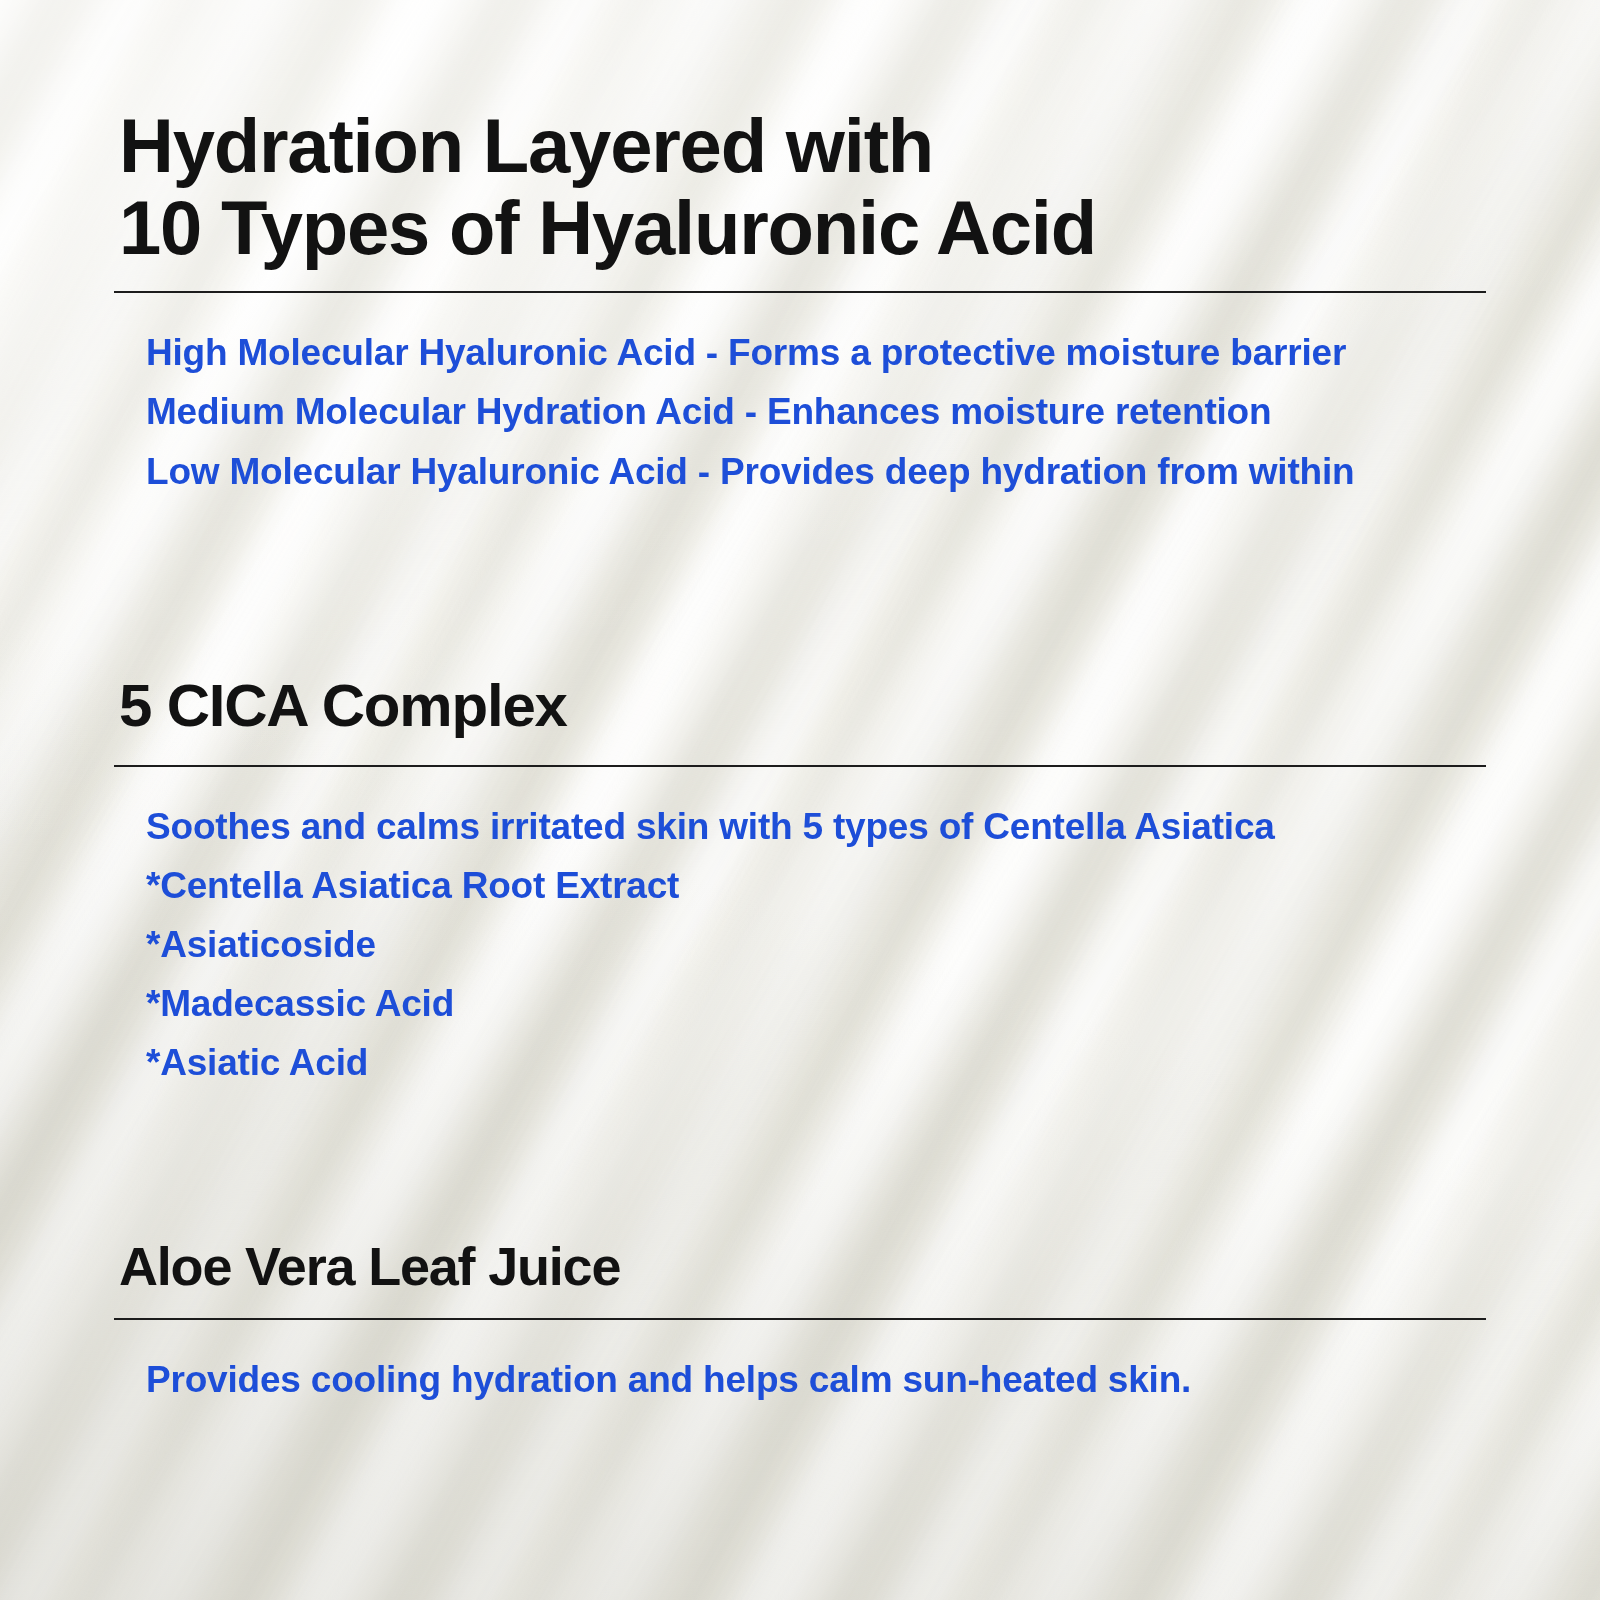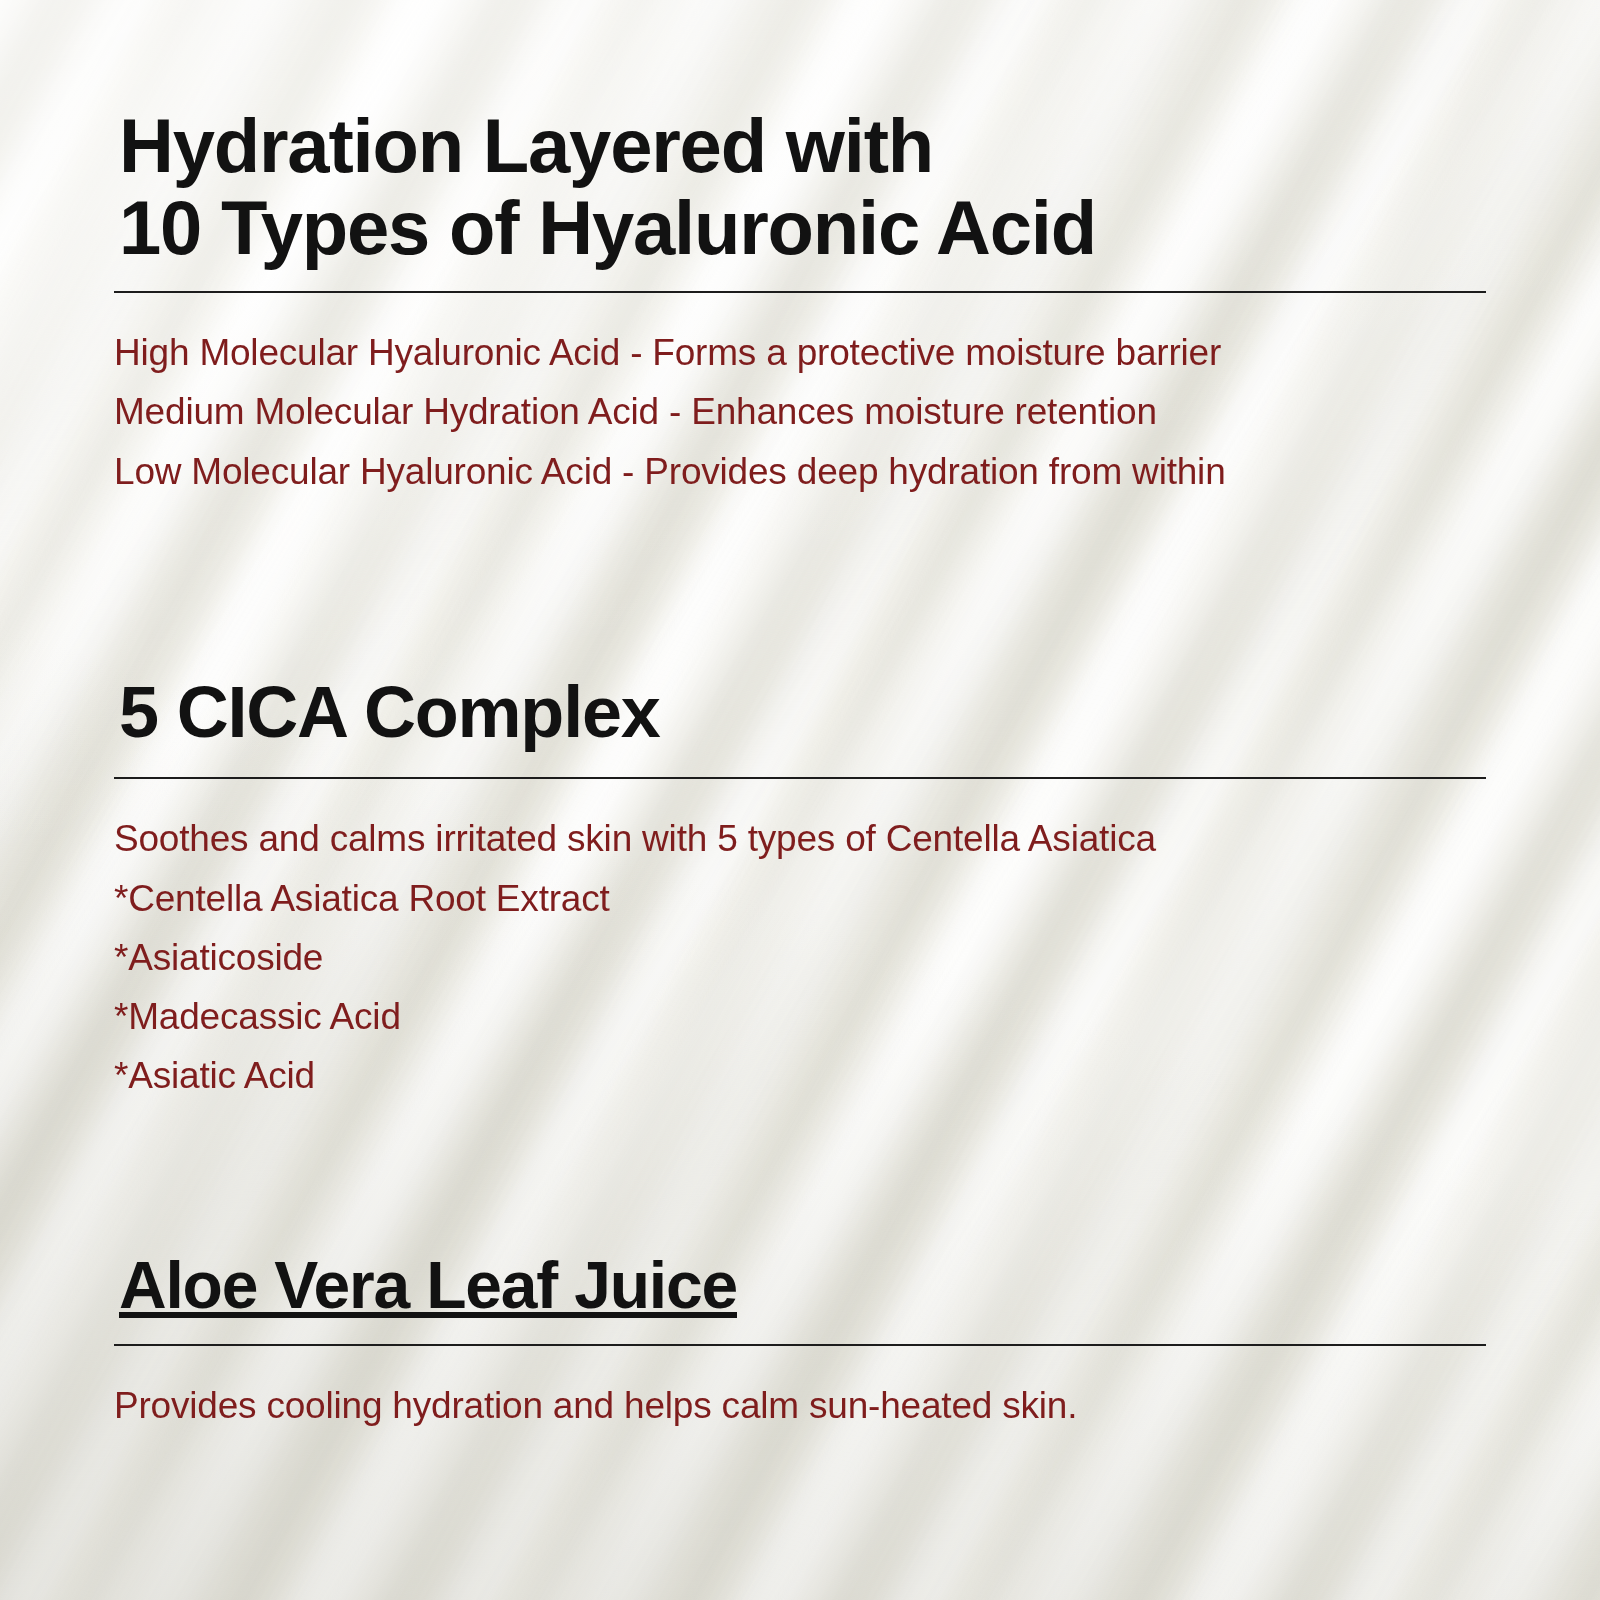--- a/index.html
+++ b/index.html
@@ -92,33 +92,34 @@
   }
 
   .body-list {
     margin: 30px 0 0 0;
     padding: 0;
     list-style: none;
   }
   .body-list li {
     font-size: 37px;
     line-height: 1.6;
-    color: #7f1d1d;
-    font-weight: 400;
+    color: #1d4ed8;
+    font-weight: 700;
     letter-spacing: -0.2px;
+    margin-left: 32px;
   }
 
   .gap-1 { height: 168px; }
   .gap-2 { height: 140px; }
 
   .sec2 .rule { margin-top: 26px; }
   .sec3 .rule { margin-top: 22px; }
 
-  .sec2 h1.heading { font-size: 72px; }
-  .sec3 h1.heading { font-size: 66px; text-decoration: underline; }
+  .sec2 h1.heading { font-size: 60px; }
+  .sec3 h1.heading { font-size: 54px; }
 </style>
 </head>
 <body>
 
 <div class="page">
 
   <div class="bg-base"></div>
   <div class="bg-waves"></div>
   <div class="bg-waves2"></div>
   <div class="bg-shade"></div>

